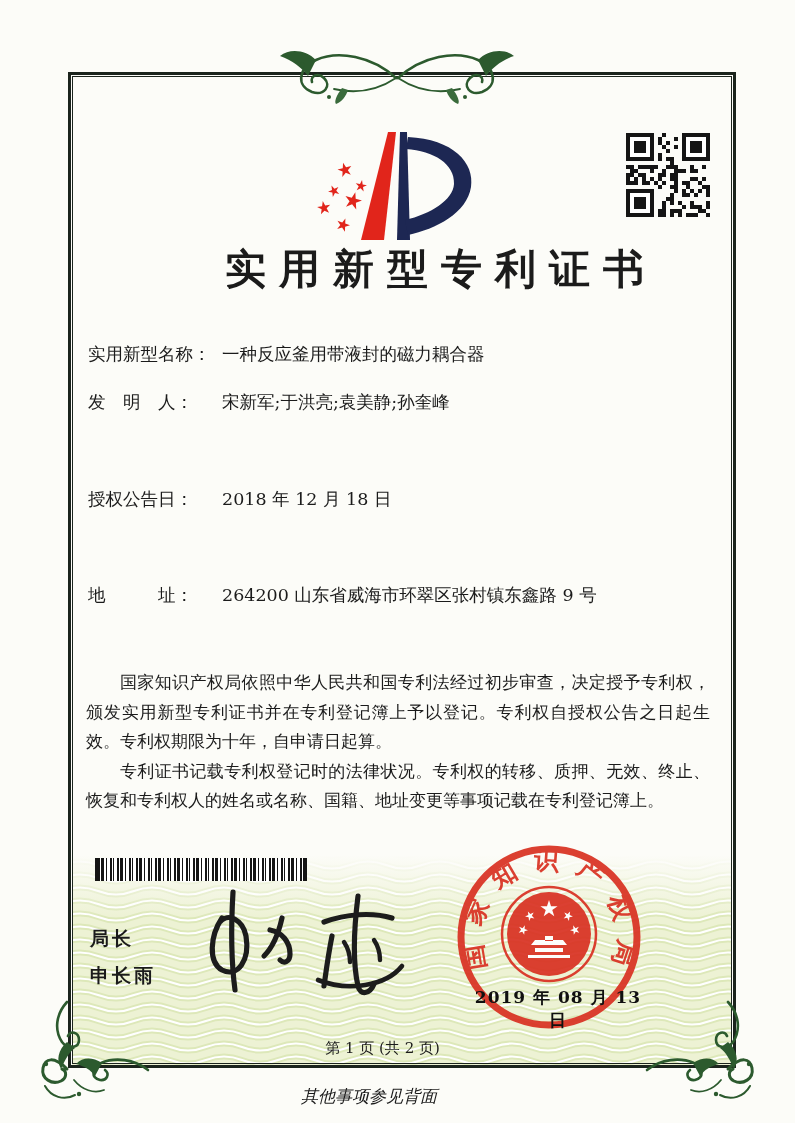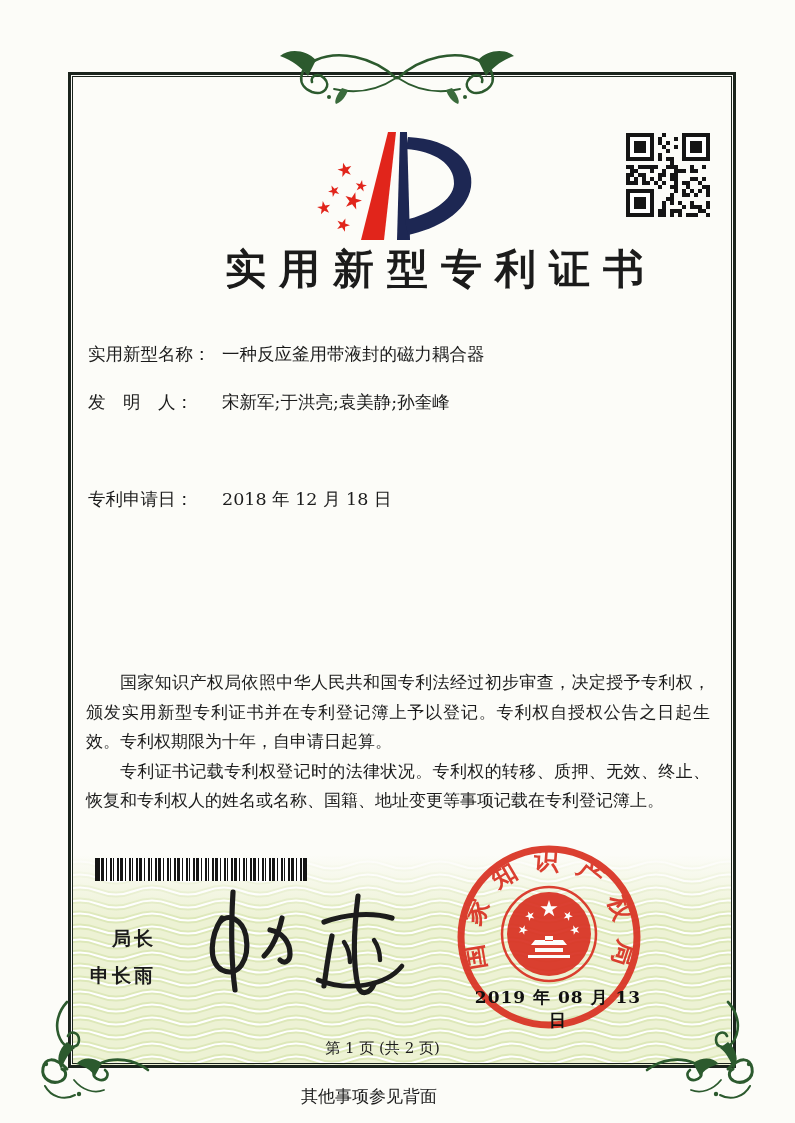--- a/index.html
+++ b/index.html
@@ -53,29 +53,29 @@
       repeating-linear-gradient(90deg,
         #141414 0 2px,#ffffff 2px 3px,
         #141414 3px 6px,#ffffff 6px 8px,
         #141414 8px 9px,#ffffff 9px 12px,
         #141414 12px 14px,#ffffff 14px 15px,
         #141414 15px 16px,#ffffff 16px 19px);
     border-left:3px solid #141414;border-right:3px solid #141414;
   }
   .director{position:absolute;left:90px;top:926px;font-size:19px;letter-spacing:3px;z-index:4;
     font-family:"DejaVu Sans","Liberation Sans",sans-serif;font-weight:bold;}
-  .director div{margin-bottom:11px;text-align:right;}
+  .director div{margin-bottom:11px;}
   .signature{position:absolute;left:186px;top:884px;z-index:5;}
   .seal{position:absolute;left:452px;top:842px;z-index:4;}
   .sealdate{
     position:absolute;left:468px;top:986px;width:180px;text-align:center;z-index:5;
     font-size:17px;font-weight:bold;letter-spacing:1px;color:#101010;
   }
   .pageinfo{position:absolute;left:0;top:1039px;width:765px;text-align:center;font-size:15px;z-index:4;}
-  .backnote{position:absolute;left:0;top:1085px;width:738px;text-align:center;font-size:17px;z-index:4;}
+  .backnote{position:absolute;left:0;top:1085px;width:738px;text-align:center;font-size:17px;z-index:4;font-style:italic;}
 </style>
 </head>
 <body>
 
 <div class="page">
 
   <svg width="0" height="0" style="position:absolute" aria-hidden="true">
     <defs>
       <path id="st" d="M0,-1 L0.225,-0.309 0.951,-0.309 0.363,0.118 0.588,0.809 0,0.382 -0.588,0.809 -0.363,0.118 -0.951,-0.309 -0.225,-0.309 Z"></path>
       <g id="flhalf" fill="none" stroke="#2c5a2e" stroke-width="2.6" stroke-linecap="round">
@@ -174,21 +174,24 @@
 
   <div class="title">实用新型专利证书</div>
 
   <div class="row r0">
     <span class="lbl">实用新型名称：</span><span class="val">一种反应釜用带液封的磁力耦合器</span>
   </div>
   <div class="row r1">
     <span class="lbl">发　明　人：</span><span class="val">宋新军;于洪亮;袁美静;孙奎峰</span>
   </div>
   <div class="row r3">
-    <span class="lbl">专利申请日：</span><span class="val">2018 年 12 月 18 日</span>
+    <span class="lbl">授权公告日：</span><span class="val">2018 年 12 月 18 日</span>
+  </div>
+  <div class="row r5">
+    <span class="lbl">地　　　址：</span><span class="val">264200 山东省威海市环翠区张村镇东鑫路 9 号</span>
   </div>
 
 
   <div class="paras">
     <p>国家知识产权局依照中华人民共和国专利法经过初步审查，决定授予专利权，颁发实用新型专利证书并在专利登记簿上予以登记。专利权自授权公告之日起生效。专利权期限为十年，自申请日起算。</p>
     <p>专利证书记载专利权登记时的法律状况。专利权的转移、质押、无效、终止、恢复和专利权人的姓名或名称、国籍、地址变更等事项记载在专利登记簿上。</p>
   </div>
 
   <div class="barcode"></div>
 

